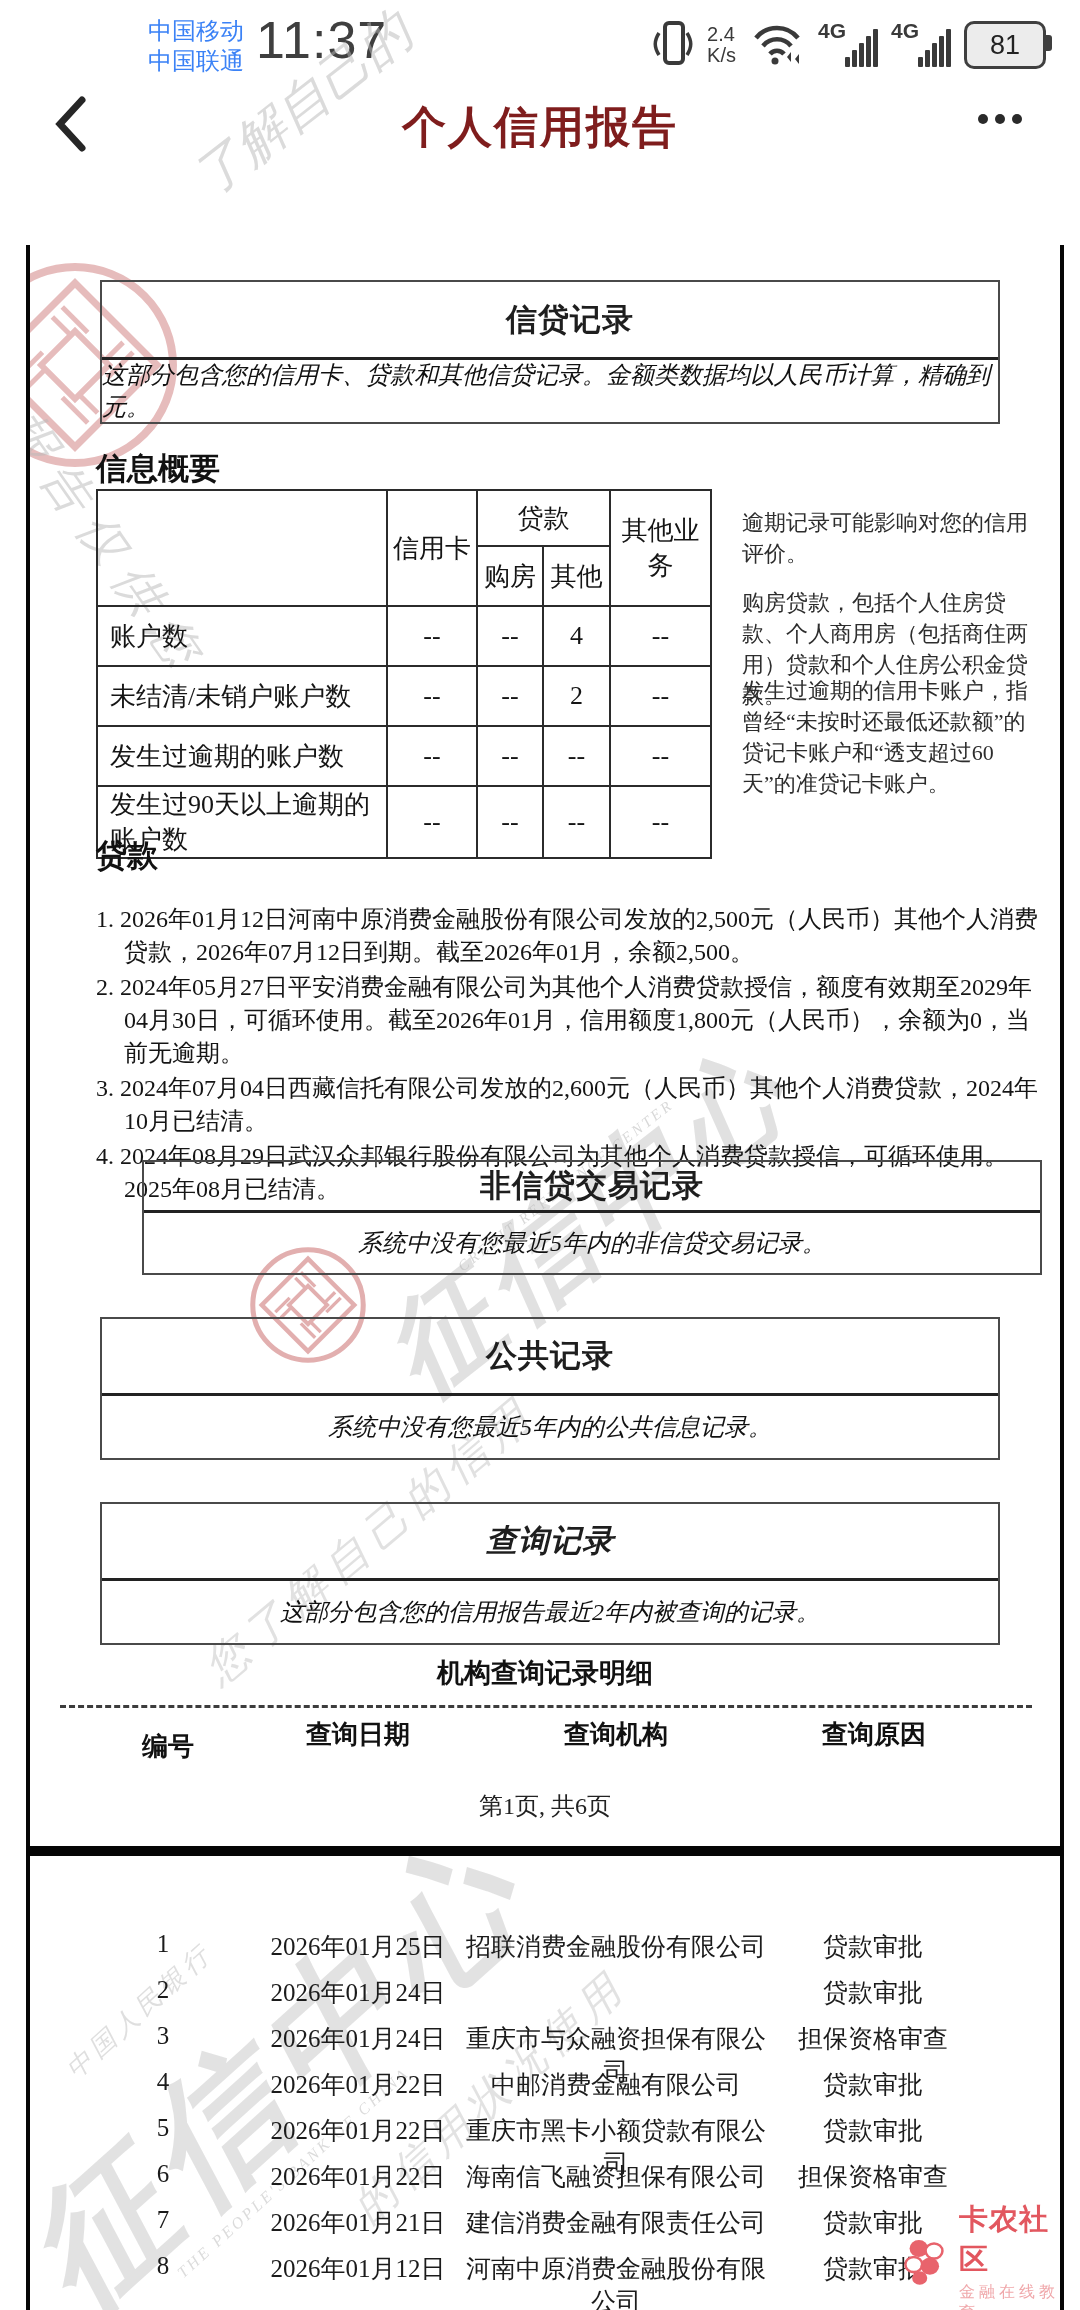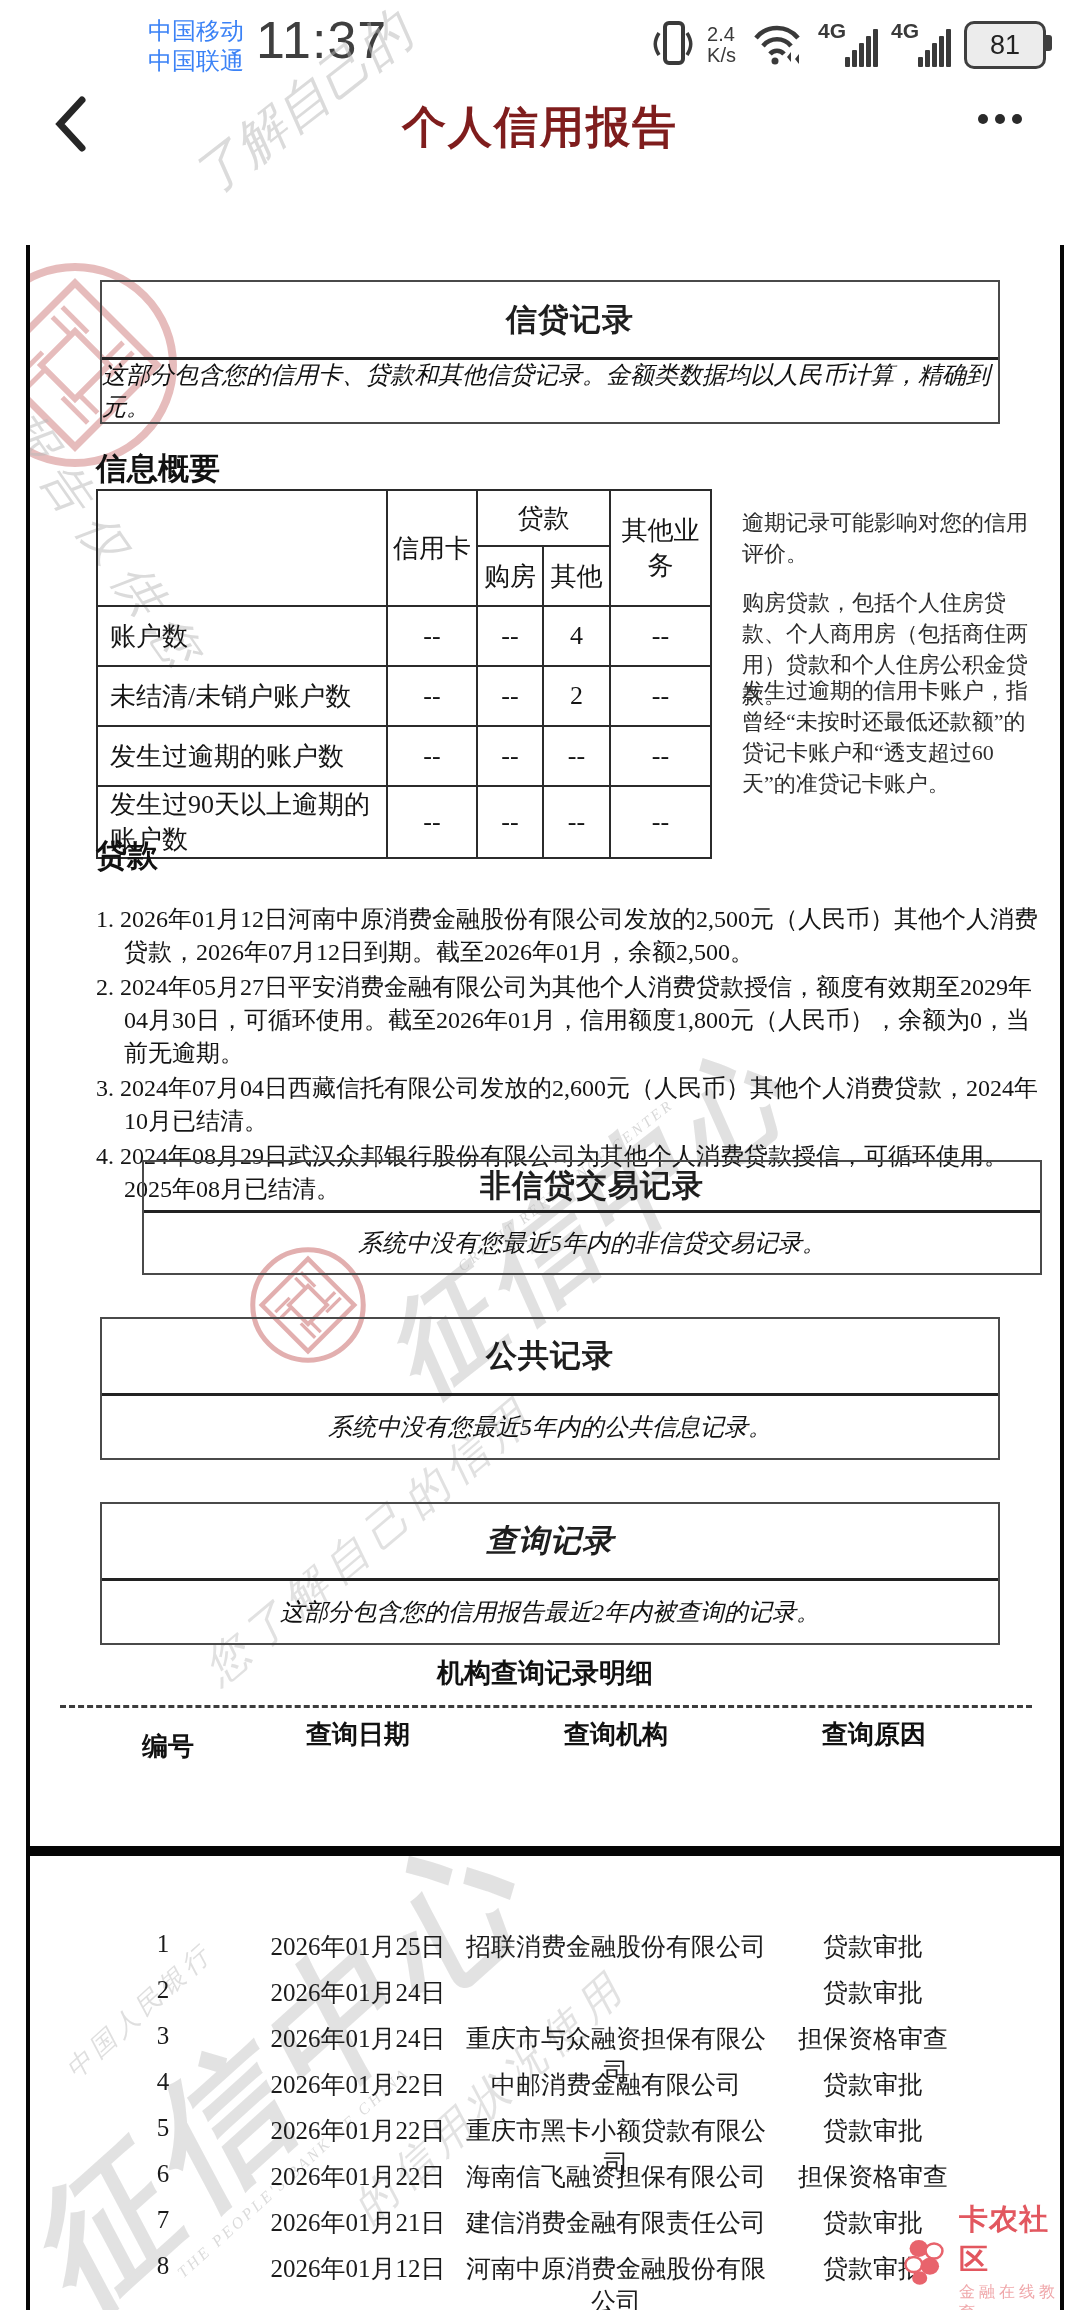--- a/index.html
+++ b/index.html
@@ -256,20 +256,21 @@
 
   <div class="detail-heading" style="top:1410px;">机构查询记录明细</div>
   <div class="dashline" style="top:1460px;"></div>
   <div>
     <span class="ih" style="left:28px;top:1472px;margin-top:12px;">编号</span>
     <span class="ih" style="left:218px;top:1472px;">查询日期</span>
     <span class="ih" style="left:476px;top:1472px;">查询机构</span>
     <span class="ih" style="left:734px;top:1472px;">查询原因</span>
   </div>
 
+  <div class="page-foot" style="top:1545px;">第1页, 共6页</div>
 </div>
 
 <div class="page-divider"></div>
 
 <div class="page page2">
 
   <div class="wm" style="left:20px;top:330px;font-size:140px;transform:rotate(-42deg);opacity:.4;letter-spacing:14px;font-weight:bold;">征信中心</div>
   <div class="wm" style="left:150px;top:410px;font-size:16px;transform:rotate(-42deg);opacity:.5;letter-spacing:3px;">THE PEOPLE'S BANK OF CHINA</div>
   <div class="wm" style="left:330px;top:330px;font-size:42px;transform:rotate(-42deg);opacity:.4;letter-spacing:8px;">的信用状况使用</div>
   <div class="wm" style="left:40px;top:200px;font-size:26px;transform:rotate(-42deg);opacity:.45;letter-spacing:5px;">中国人民银行</div>

